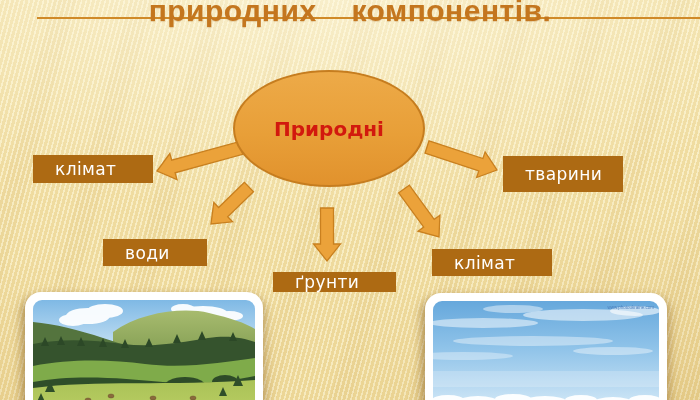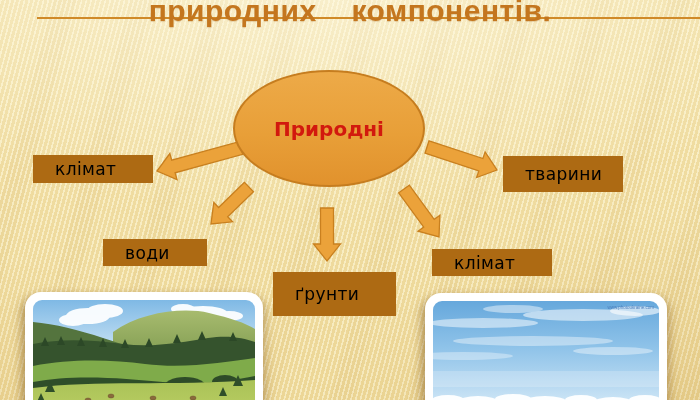--- a/index.html
+++ b/index.html
@@ -36,30 +36,30 @@
     border:2.5px solid #c67d1f;box-sizing:border-box;
     display:flex;align-items:center;justify-content:center;
     z-index:4;
   }
   .center-ellipse .line{
     font-family:"DejaVu Sans","Liberation Sans",sans-serif;
     font-size:20px;font-weight:bold;color:#d2190e;line-height:28px;text-align:center;
   }
 
   .node{
-    position:absolute;background:#ad6a13;color:#000000;
+    position:absolute;background:#ad6a13;color:#ffffff;
     font-family:"DejaVu Sans","Liberation Sans",sans-serif;
     font-size:17px;letter-spacing:.4px;
     display:flex;align-items:center;box-sizing:border-box;padding-left:22px;
     z-index:4;
   }
   .node-klimat  {left:33px; top:155px;width:120px;height:28px;}
   .node-tvaryny {left:503px;top:156px;width:120px;height:36px;}
   .node-vody    {left:103px;top:239px;width:104px;height:27px;}
-  .node-hrunty  {left:273px;top:272px;width:123px;height:44px;}
+  .node-hrunty  {left:273px;top:272px;width:123px;height:20px;}
   .node-roslyny {left:432px;top:249px;width:120px;height:27px;}
 
   .photo{
     position:absolute;background:#ffffff;border-radius:16px;padding:8px;
     box-shadow:-4px 4px 9px rgba(125,85,25,.45), 4px 4px 9px rgba(125,85,25,.30);
     z-index:5;
   }
   .photo-left {left:25px; top:292px;width:222px;height:150px;}
   .photo-right{left:425px;top:293px;width:226px;height:150px;}
   .photo .ph-inner{border-radius:9px;overflow:hidden;display:block;width:100%;height:134px;}

